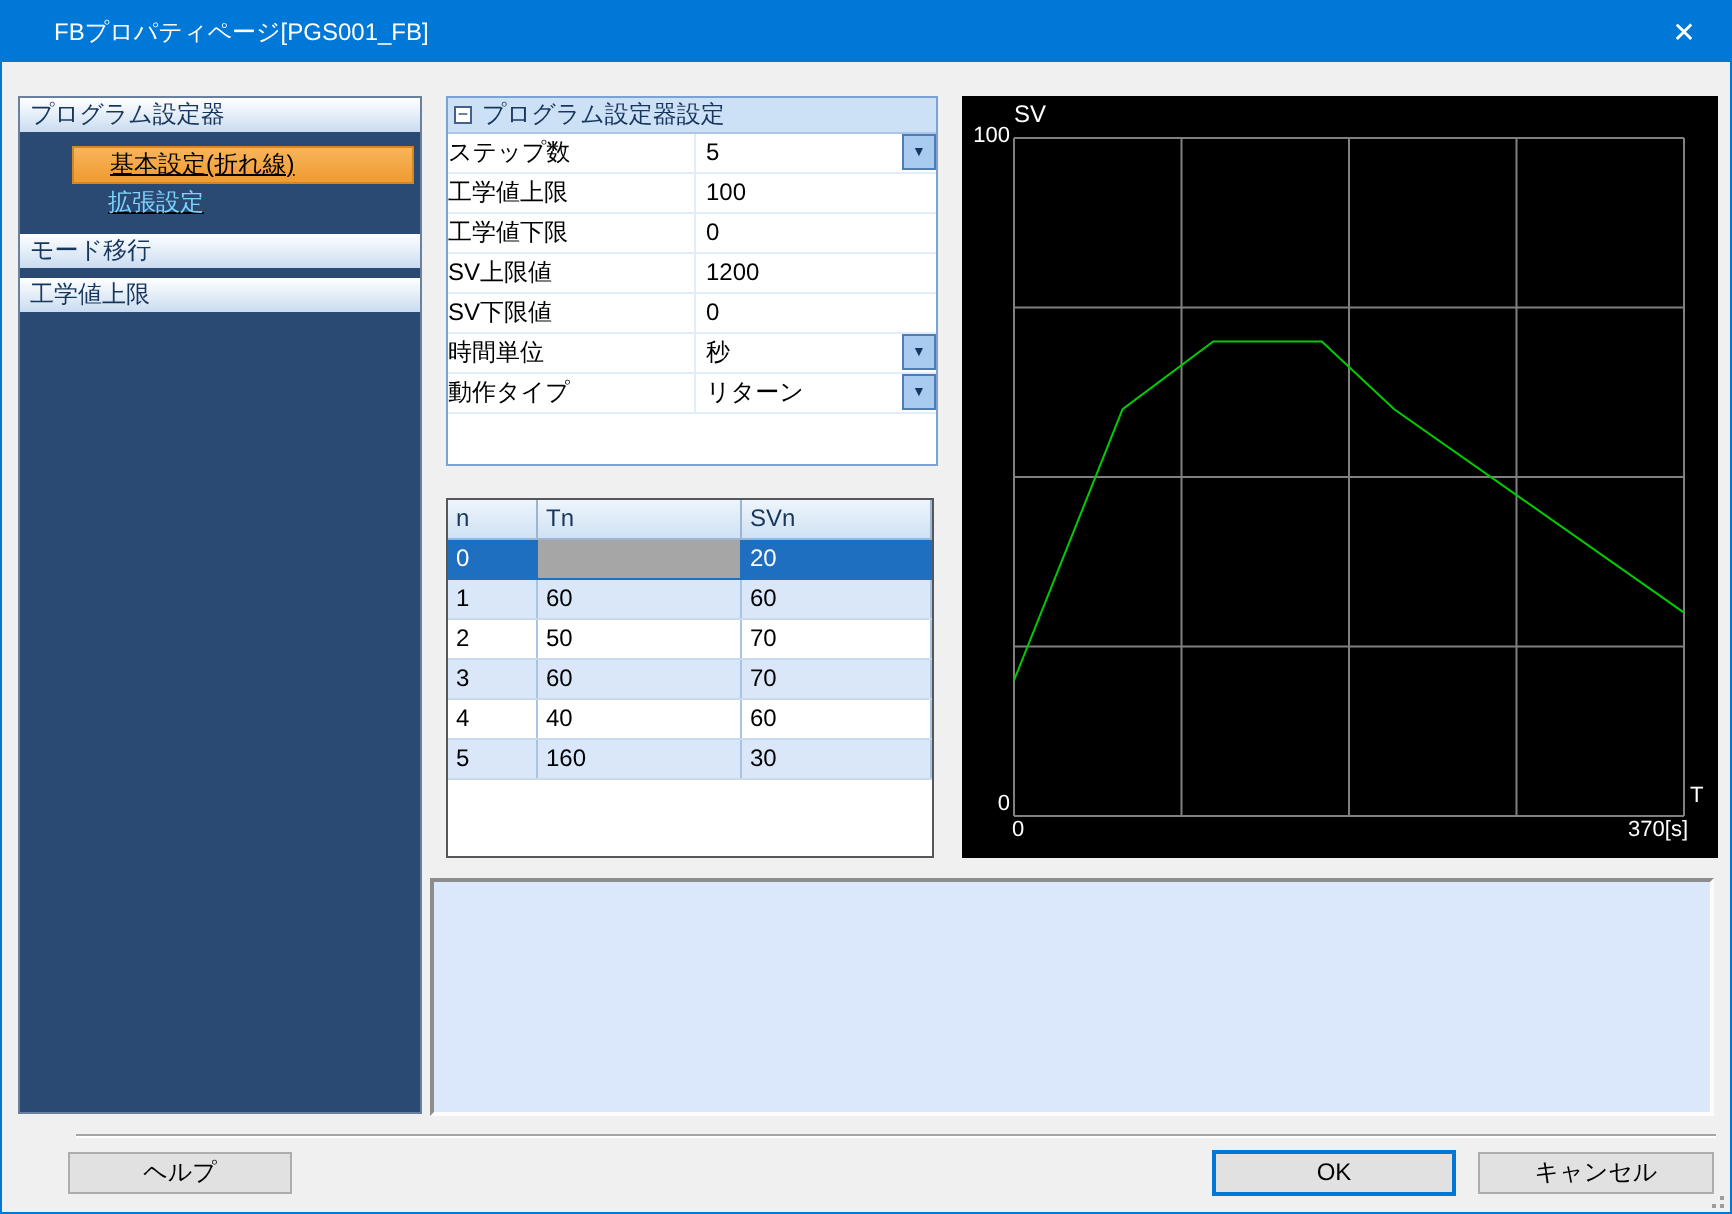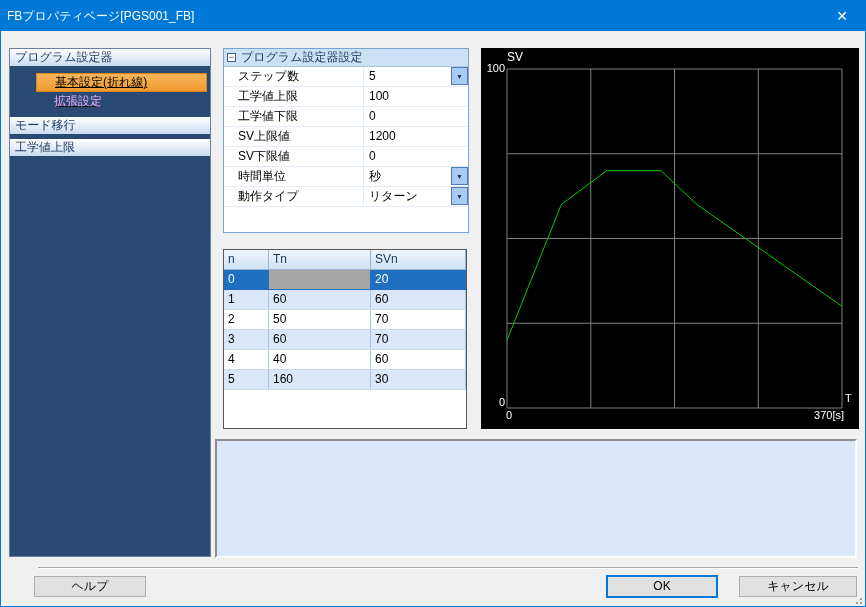--- a/index.html
+++ b/index.html
@@ -12,42 +12,42 @@
     font-size: 12px;
     color: #000;
     overflow: hidden;
   }
 
   
   .titlebar {
     position: absolute; left: 0; top: 0; width: 864px; height: 30px;
     background: #0078d7; color: #fff; display: flex; align-items: center;
   }
-  .titlebar .title { padding-left: 6px; font-size: 12px; }
+  .titlebar .title { padding-left: 26px; font-size: 12px; }
   .close-btn {
     position: absolute; right: 0; top: 0; width: 46px; height: 30px;
     display: flex; align-items: center; justify-content: center;
     color: #fff; font-size: 14px; cursor: default;
   }
 
   
   .sidebar {
     position: absolute; left: 8px; top: 47px; width: 202px; height: 509px;
     background: #2b4a73; border: 1px solid #69809f;
   }
   .side-header {
     height: 18px; line-height: 17px; padding-left: 5px;
     background: linear-gradient(#ffffff, #c9dcf0);
     color: #17365d; border-bottom: 1px solid #2b4a73;
   }
   .side-gap { height: 4px; }
   .side-subarea { height: 50px; padding-top: 6px; text-decoration: underline; }
   .side-subitem {
     margin-left: 26px; margin-right: 3px; height: 19px; line-height: 18px;
-    padding-left: 18px; color: #f0abfc;
+    padding-left: 18px; color: #7dd3fc;
   }
   .side-subitem.selected {
     background: linear-gradient(#f8b45a, #ef9b31);
     border: 1px solid #d4871f; color: #000; line-height: 16px;
   }
 
   
   .prop-panel {
     position: absolute; left: 222px; top: 47px; width: 246px; height: 185px;
     background: #fff; border: 1px solid #7aa3d4;
@@ -56,21 +56,21 @@
     height: 18px; background: #cde1f6; color: #17365d;
     display: flex; align-items: center; gap: 5px; padding-left: 3px;
     border-bottom: 1px solid #aac6e4;
   }
   .collapse-box {
     width: 9px; height: 9px; background: #fff; border: 1px solid #44618a;
     font-size: 9px; line-height: 6px; text-align: center; color: #17365d;
   }
   .prop-row { height: 20px; display: flex; border-bottom: 1px solid #e2edf9; }
   .prop-label {
-    width: 140px; padding-left: 14px; line-height: 19px;
+    width: 124px; padding-left: 0; line-height: 19px;
     border-right: 1px solid #e2edf9; overflow: hidden; white-space: nowrap;
   }
   .prop-value { flex: 1; padding-left: 5px; line-height: 19px; }
   .dd-btn {
     width: 17px; height: 18px; margin: 0;
     background: #a9cbf0; border: 1px solid #4f7cb5; color: #17365d;
     font-size: 7px; display: flex; align-items: center; justify-content: center;
   }
 
   
@@ -118,21 +118,21 @@
   .btn-separator {
     position: absolute; left: 37px; top: 566px; width: 820px; height: 2px;
     border-top: 1px solid #a5a5a5; border-bottom: 1px solid #ffffff;
   }
   .btn {
     position: absolute; height: 21px; background: #e1e1e1;
     border: 1px solid #adadad; text-align: center; line-height: 19px;
     font-size: 12px; color: #000;
   }
   .btn-help   { left: 33px;  top: 575px; width: 112px; }
-  .btn-ok     { left: 605px; top: 574px; width: 112px; height: 23px; border: 2px solid #0078d7; }
+  .btn-ok     { left: 605px; top: 574px; width: 122px; height: 23px; border: 2px solid #0078d7; }
   .btn-cancel { left: 738px; top: 575px; width: 118px; }
 
   .grip {
     position: absolute; right: 11px; bottom: 6px; width: 2px; height: 2px;
     background: transparent;
     box-shadow: 8px 8px #9d9d9d, 8px 4px #9d9d9d, 8px 0 #9d9d9d,
                 4px 8px #9d9d9d, 4px 4px #9d9d9d, 0 8px #9d9d9d;
   }
 </style>
 </head>

